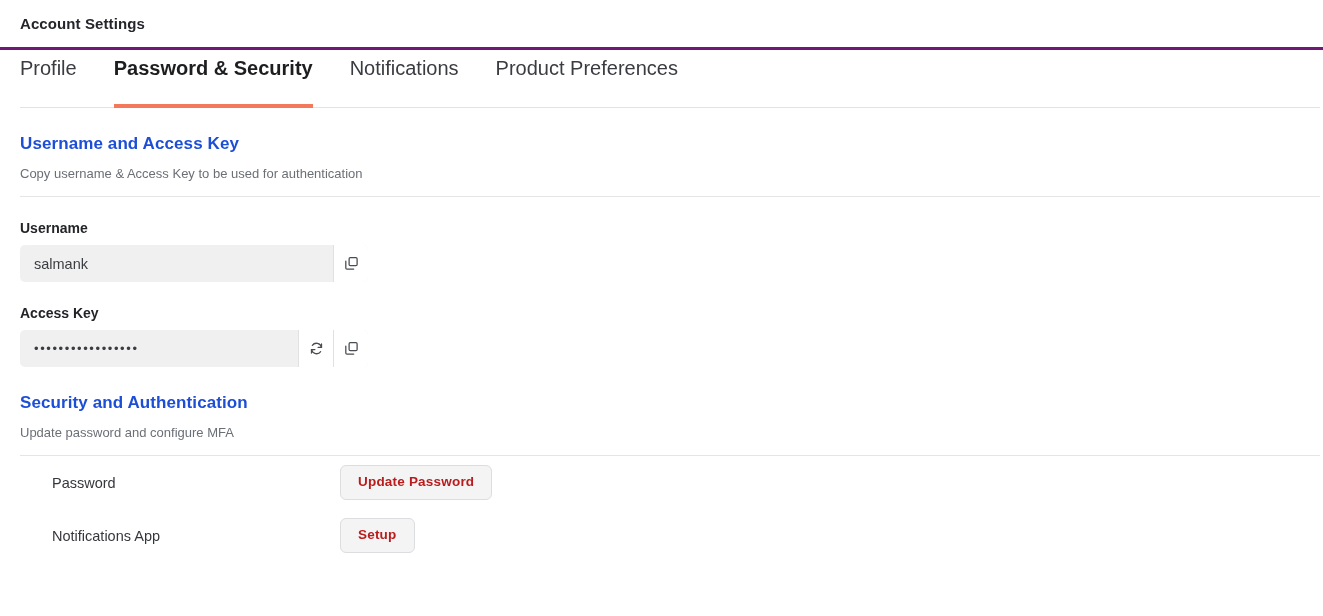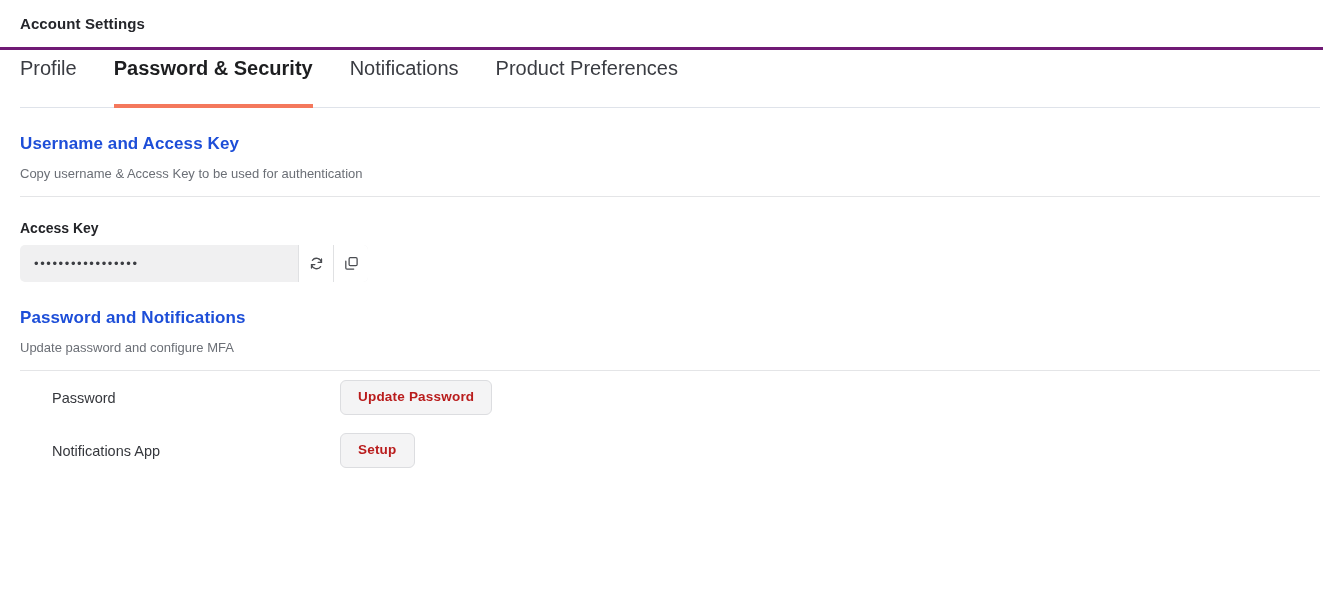--- a/index.html
+++ b/index.html
@@ -212,20 +212,34 @@
     <div class="tab">Product Preferences</div>
   </div>
 
   <div class="content">
 
     <div class="section">
       <div class="section-title">Username and Access Key</div>
       <div class="section-sub">Copy username &amp; Access Key to be used for authentication</div>
       <div class="section-rule"></div>
 
+      <div class="field">
+        <div class="field-label">Username</div>
+        <div class="input-group">
+          <div class="input-text">salmank</div>
+          <div class="icon-btn">
+            <span>
+              <svg width="17" height="17" viewBox="0 0 20 20" fill="none" stroke="#4a4c51" stroke-width="1.5" stroke-linejoin="round">
+                <rect x="7.2" y="3.2" width="9.4" height="9.4" rx="1.4"></rect>
+                <path d="M12.6 16.6 H4.7 A1.4 1.4 0 0 1 3.3 15.2 V7.3" stroke-linecap="round"></path>
+              </svg>
+            </span>
+          </div>
+        </div>
+      </div>
 
       <div class="field">
         <div class="field-label">Access Key</div>
         <div class="input-group">
           <div class="input-dots">•••••••••••••••••</div>
           <div class="icon-btn">
             <span>
               <svg width="17" height="17" viewBox="0 0 20 20" fill="none" stroke="#4a4c51" stroke-width="1.5" stroke-linecap="round">
                 <path d="M15.8 8.6 A6 6 0 0 0 5.1 6.3"></path>
                 <path d="M4.2 11.4 A6 6 0 0 0 14.9 13.7"></path>
@@ -240,21 +254,21 @@
                 <rect x="7.2" y="3.2" width="9.4" height="9.4" rx="1.4"></rect>
                 <path d="M12.6 16.6 H4.7 A1.4 1.4 0 0 1 3.3 15.2 V7.3" stroke-linecap="round"></path>
               </svg>
             </span>
           </div>
         </div>
       </div>
     </div>
 
     <div class="section">
-      <div class="section-title">Password and Notifications</div>
+      <div class="section-title">Security and Authentication</div>
       <div class="section-sub">Update password and configure MFA</div>
       <div class="section-rule"></div>
 
       <div class="row">
         <div class="row-label">Password</div>
         <button class="btn">Update Password</button>
       </div>
 
       <div class="row">
         <div class="row-label">Notifications App</div>

